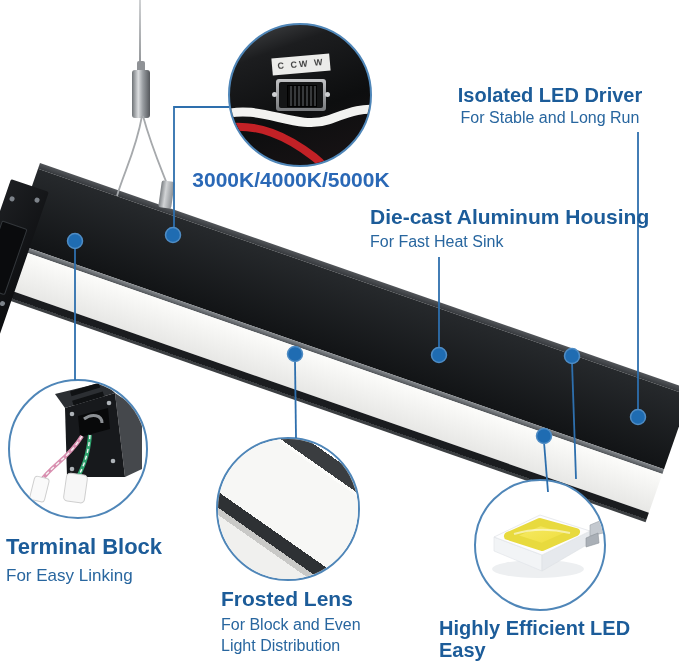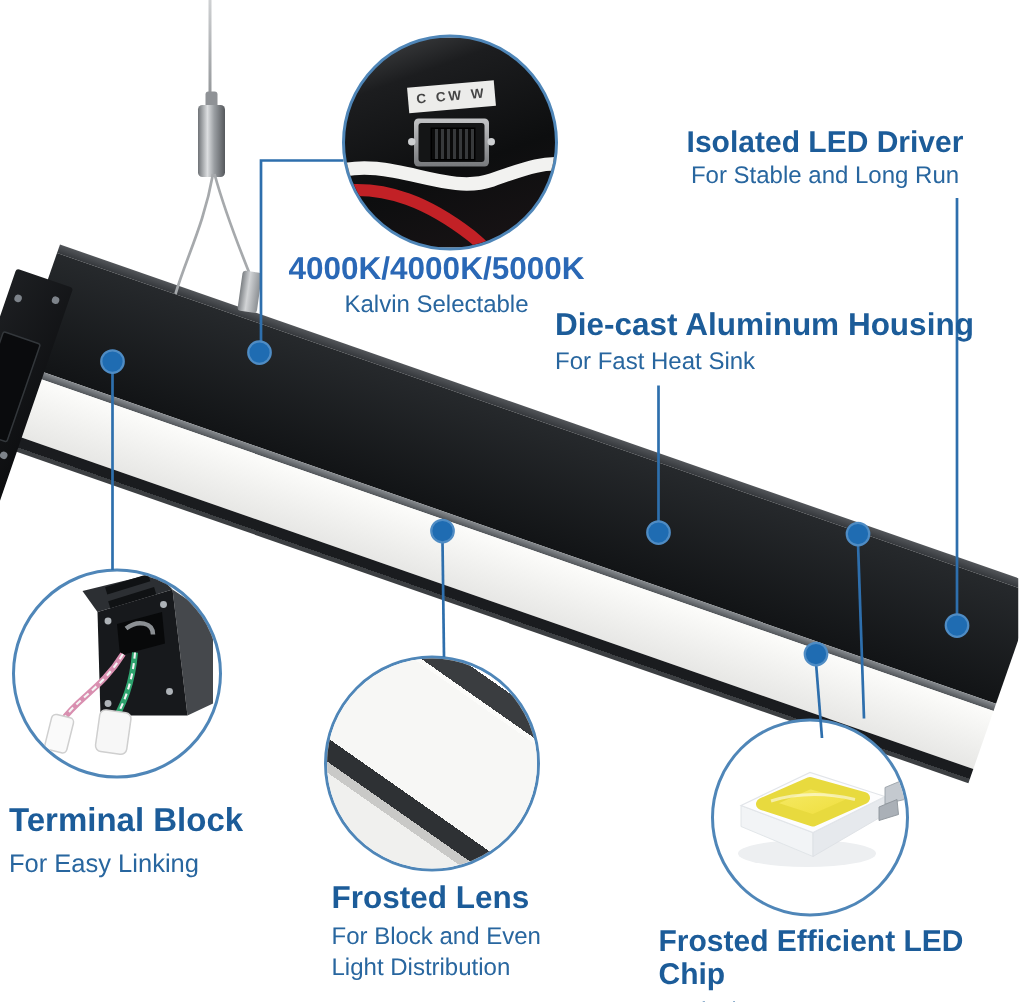--- a/index.html
+++ b/index.html
@@ -183,22 +183,21 @@
       <circle cx="75" cy="241" r="7.5"></circle>
       <circle cx="295" cy="354" r="7.5"></circle>
       <circle cx="439" cy="355" r="7.5"></circle>
       <circle cx="572" cy="356" r="7.5"></circle>
       <circle cx="544" cy="436" r="7.5"></circle>
       <circle cx="638" cy="417" r="7.5"></circle>
     </g>
   </svg>
 
   <div class="callout t-kelvin">
-    <div class="title">4000K/4000K/5000K</div>
-    <div class="sub">Kalvin Selectable</div>
+    <div class="title">3000K/4000K/5000K</div>
   </div>
 
   <div class="callout t-isolated">
     <div class="title">Isolated LED Driver</div>
     <div class="sub">For Stable and Long Run</div>
   </div>
 
   <div class="callout t-diecast">
     <div class="title">Die-cast Aluminum Housing</div>
     <div class="sub">For Fast Heat Sink</div>
@@ -209,17 +208,17 @@
     <div class="sub">For Easy Linking</div>
   </div>
 
   <div class="callout t-frosted">
     <div class="title">Frosted Lens</div>
     <div class="sub">For Block and Even</div>
     <div class="sub" style="margin-top:1px;">Light Distribution</div>
   </div>
 
   <div class="callout t-ledchip">
-    <div class="title">Frosted Efficient LED Chip</div>
+    <div class="title">Highly Efficient LED Easy</div>
     <div class="sub">100lm/W Save Energy</div>
   </div>
 
 </div>
 
 </body></html>

